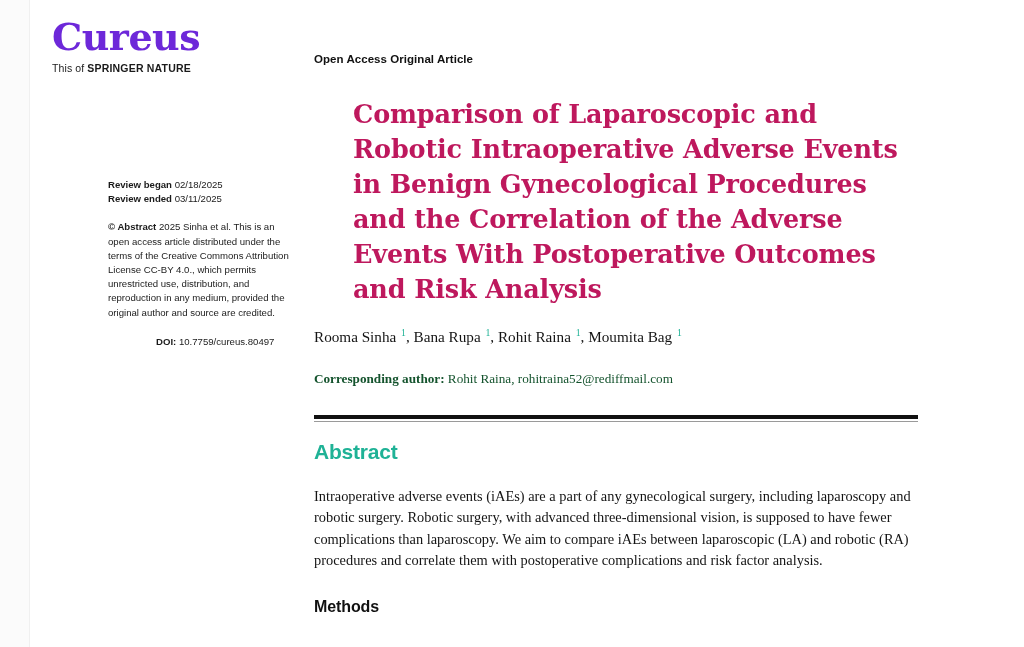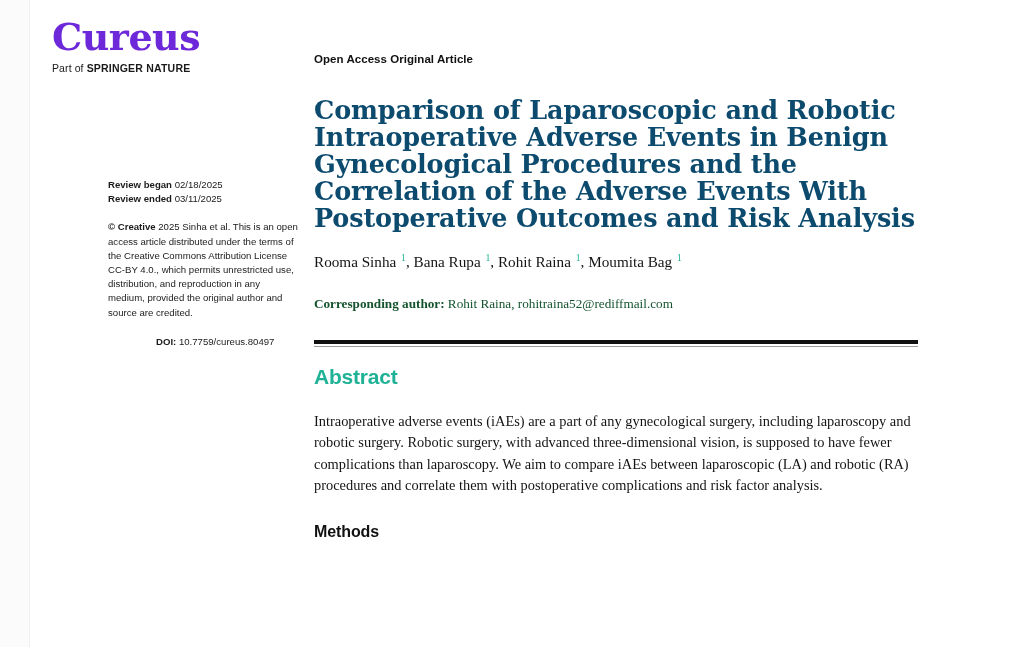--- a/index.html
+++ b/index.html
@@ -93,23 +93,24 @@
     font-size: 11.5px;
     color: #111111;
     letter-spacing: 0.05px;
   }
 
   .article-title {
     margin-top: 32px;
     font-family: "DejaVu Serif", serif;
     font-weight: 700;
     font-size: 25.5px;
-    line-height: 27px;
-    color: #0c4a6e;
+    line-height: 35px;
+    color: #be185d;
     letter-spacing: -0.15px;
+    margin-left: 39px;
   }
 
   .authors {
     margin-top: 20px;
     font-family: "Liberation Serif", serif;
     font-size: 15.2px;
     color: #141414;
     line-height: 20px;
   }
   .authors sup {
@@ -189,39 +190,39 @@
 </head>
 <body>
 
 <div class="page">
 
   <div class="left-gutter"></div>
 
   <div class="masthead">
     <div class="brand-wordmark">Cureus</div>
     <div class="brand-sub">
-      <span>Part of </span><span class="sn">SPRINGER NATURE</span>
+      <span>This of </span><span class="sn">SPRINGER NATURE</span>
     </div>
   </div>
 
   <div class="meta-col">
 
     <div class="meta-dates">
       <div>
         <b>Review began</b>
         <span>02/18/2025</span>
       </div>
       <div>
         <b>Review ended</b>
         <span>03/11/2025</span>
       </div>
     </div>
 
     <div class="meta-block">
-      <b>© Creative</b>
+      <b>© Abstract</b>
       <span>2025</span>
       <span>Sinha et al. This is an open access article distributed under the terms of the Creative Commons Attribution License CC-BY 4.0., which permits unrestricted use, distribution, and reproduction in any medium, provided the original author and source are credited.</span>
     </div>
 
     <div class="meta-doi">
       <b>DOI:</b>
       <span>10.7759/cureus.80497</span>
     </div>
 
   </div>

